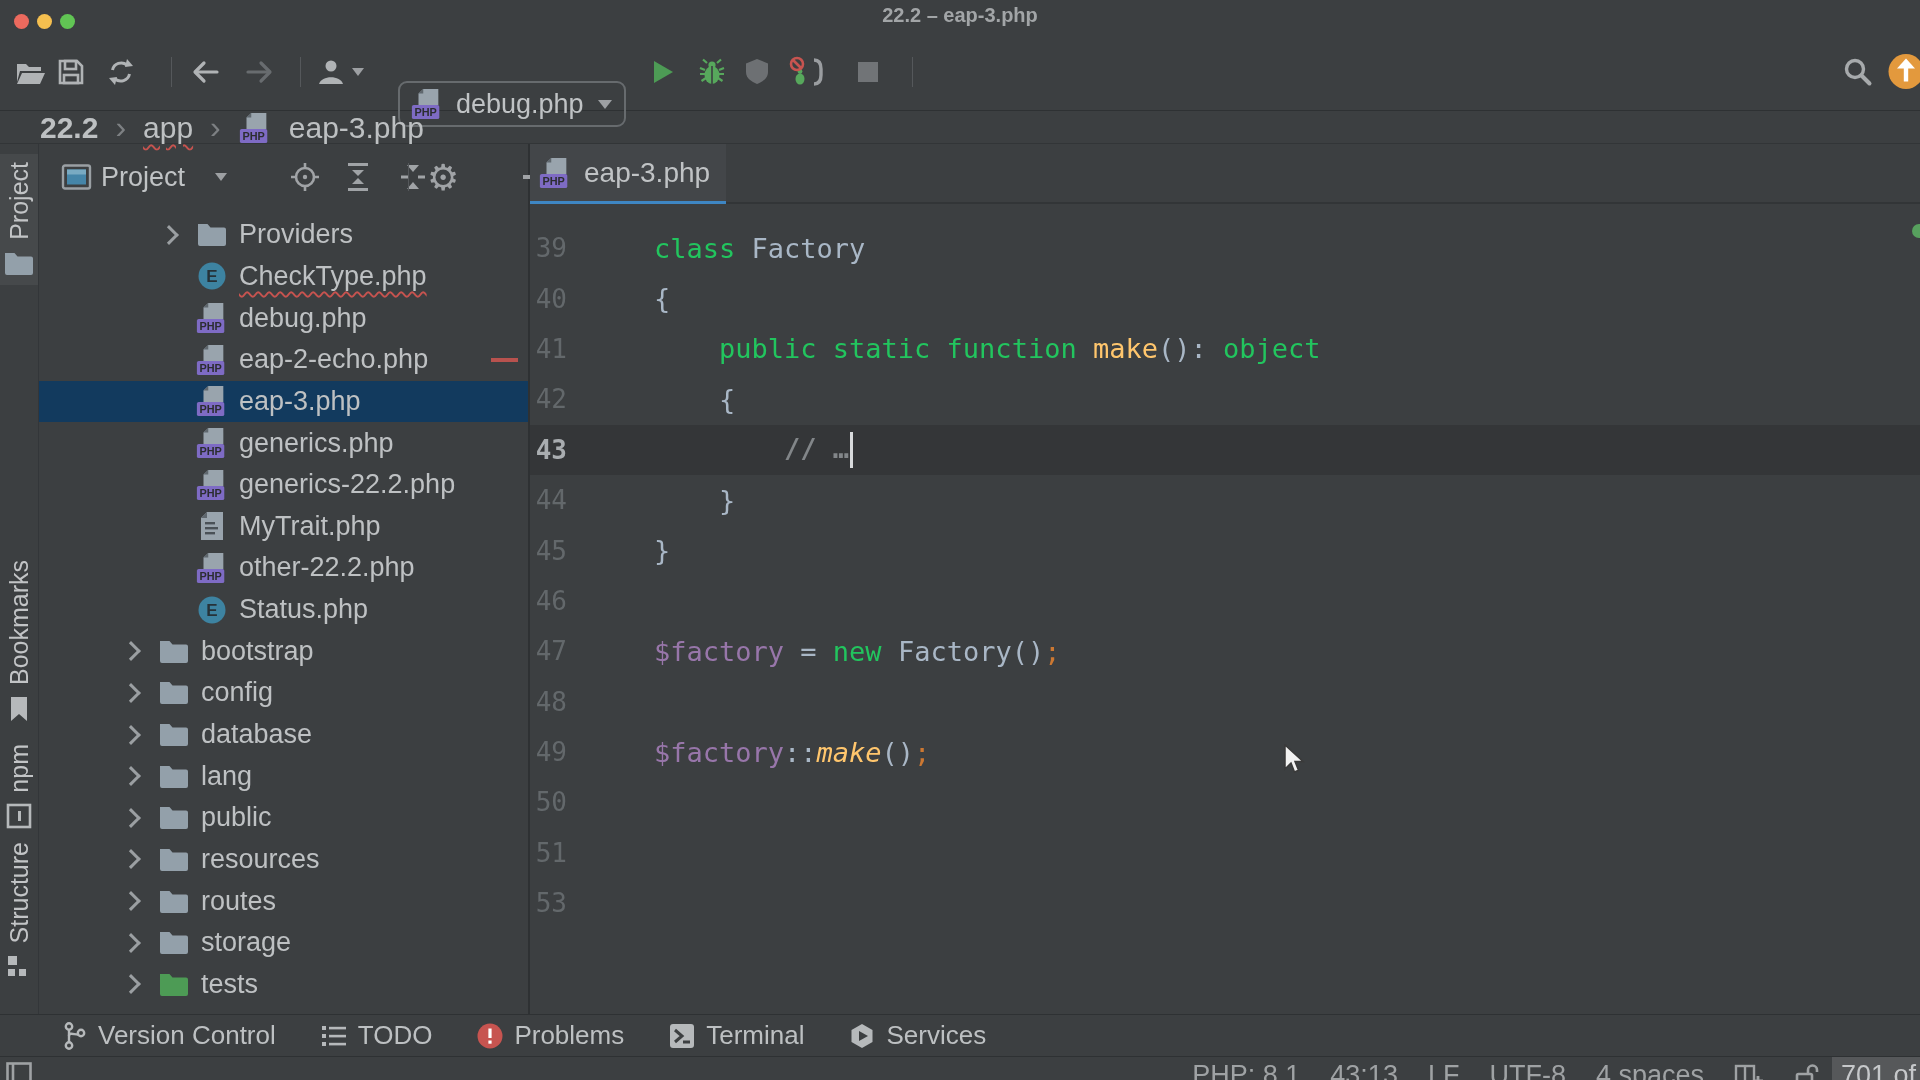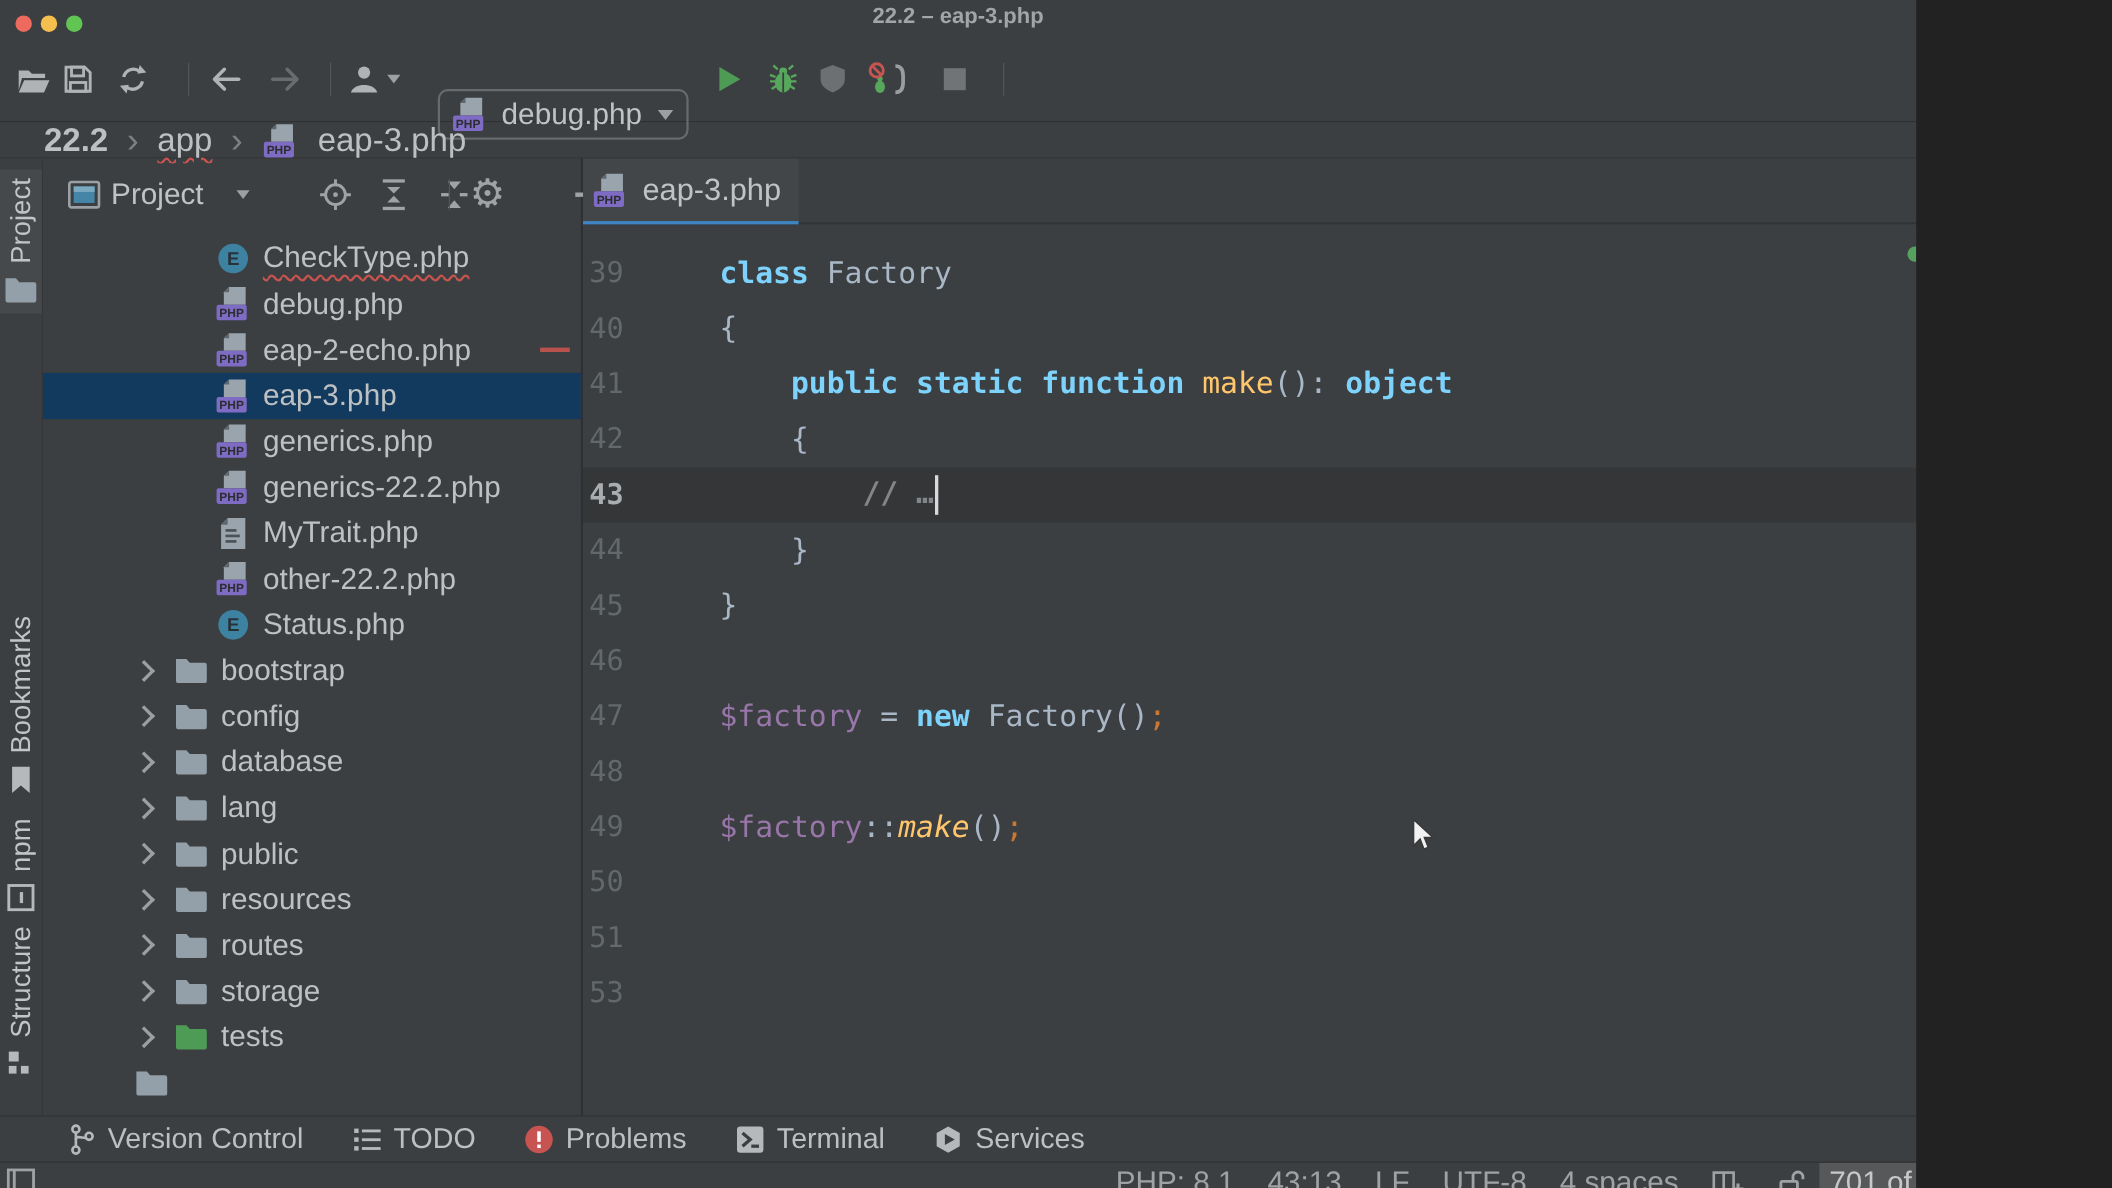--- a/index.html
+++ b/index.html
@@ -1,16 +1,16 @@
 <!DOCTYPE html>
 <html><head>
 <meta charset="utf-8">
 <style>
   html,body{margin:0;padding:0;background:#222;}
-  .screen{position:relative;width:1742px;height:1080px;background:#3c3f41;overflow:hidden;
+  .screen{position:relative;width:1920px;height:1080px;background:#3c3f41;overflow:hidden;
           font-family:"Liberation Sans",sans-serif;color:#bdc0c2;}
   
   .titlebar{position:absolute;top:0;left:0;right:0;height:33px;}
   .light{position:absolute;top:14px;width:15px;height:15px;border-radius:50%;}
   .l-red{left:14px;background:#ec6a5e;}
   .l-yellow{left:37px;background:#f5bf4f;}
   .l-green{left:60px;background:#61c554;}
   .wtitle{position:absolute;top:4px;left:0;width:100%;text-align:center;
           font-size:20px;font-weight:bold;color:#a2a5a7;}
   
@@ -60,21 +60,21 @@
   .tab::after{content:"";position:absolute;left:0;right:0;bottom:-2px;height:3px;background:#3e86c3;}
   .codewrap{position:absolute;top:60px;left:0;right:0;bottom:0;padding-top:19px;
             font-family:"DejaVu Sans Mono",monospace;font-size:27px;}
   .cl{height:50.4px;display:flex;align-items:center;white-space:pre;position:relative;}
   .gut{width:37px;text-align:right;color:#63686b;font-size:26px;flex:none;
        font-family:"DejaVu Sans Mono",monospace;}
   .ct{padding-left:87px;}
   .cl.cur{background:#343638;font-weight:bold;}
   .cl.cur .gut{color:#a9adb0;}
   .cl.sep::after{content:"";position:absolute;left:95px;right:0;bottom:0;height:1px;background:#55585b;}
-  .tk-kw{color:#7dd3fc;font-weight:bold;} .tk-id{color:#a9b7c6;} .tk-pl{color:#a9b7c6;} .tk-var{color:#9876aa;}
+  .tk-kw{color:#22c55e;} .tk-id{color:#a9b7c6;} .tk-pl{color:#a9b7c6;} .tk-var{color:#9876aa;}
   .tk-fn{color:#ffc66d;} .tk-fni{color:#ffc66d;font-style:italic;} .tk-cm{color:#828689;} .tk-sm{color:#cc7832;}
   .caret{display:inline-block;width:3px;height:36px;background:#d8dadc;vertical-align:middle;margin-left:1px;}
   .greendot{position:absolute;right:-6px;top:80px;width:14px;height:14px;border-radius:50%;background:#57a15e;}
   
   .bbar{position:absolute;left:0;right:0;top:1014px;height:41px;border-top:1px solid #2e3133;
         display:flex;align-items:center;padding-left:62px;gap:44px;font-size:26px;color:#bdc0c2;background:#3c3f41;}
   .bitem{display:flex;align-items:center;gap:10px;}
   
   .sbar{position:absolute;left:0;right:0;top:1056px;height:24px;border-top:1px solid #2e3133;
         font-size:27px;color:#9fa2a4;background:#3c3f41;overflow:hidden;}
@@ -312,20 +312,31 @@
                 <rect x="19" y="14.5" width="7" height="3"></rect>
                 <polygon points="8,28 20,28 14,21"></polygon>
               </g>
             </svg>
           </span>
         <span class="ppsep"></span>
         <span class="hitem glyph" style="left:388px;font-size:36px;color:#a0a3a6">⚙</span>
         <span class="hitem" style="left:484px;width:26px;height:4px;background:#a0a3a6"></span>
       </div>
       <div class="tree" id="tree">
+          <div class="row ind1">
+            <span class="chevbox">
+              <span class="chev"></span>
+            </span>
+            <span class="ric icon">
+              <svg width="32" height="27" viewBox="0 0 32 27">
+                <path d="M2 3 h9.5 l3 3.5 H28 a2 2 0 0 1 2 2 V23 a2 2 0 0 1 -2 2 H4 a2 2 0 0 1 -2 -2 Z" fill="#93a0aa"></path>
+              </svg>
+            </span>
+            <span>Providers</span>
+          </div>
           <div class="row ind1f">
             <span class="ric icon">
               <svg width="30" height="30" viewBox="0 0 30 30">
                 <circle cx="15" cy="15" r="13.5" fill="#3d83a1"></circle>
                 <text x="15" y="21" font-size="17" font-weight="bold" fill="#263238" text-anchor="middle" font-family="Liberation Sans,sans-serif">E</text>
               </svg>
             </span>
             <span class="squig">CheckType.php</span>
           </div>
           <div class="row ind1f">

